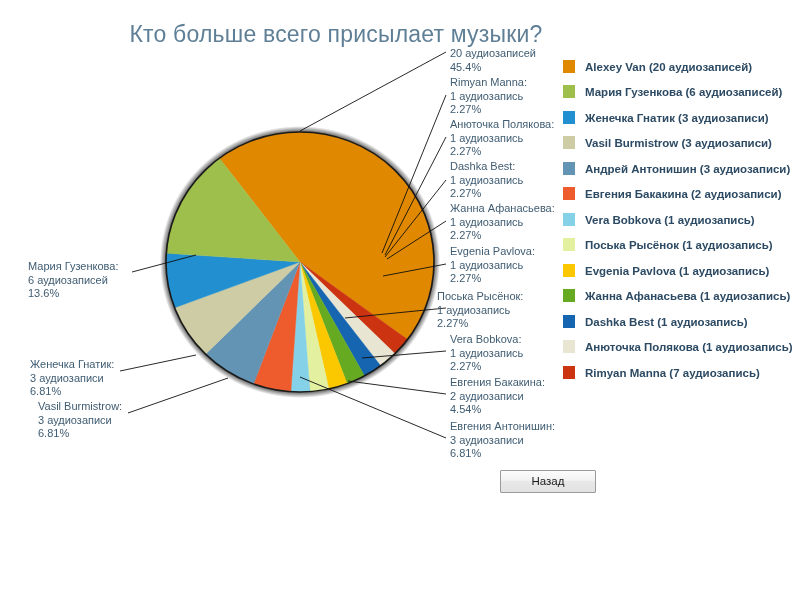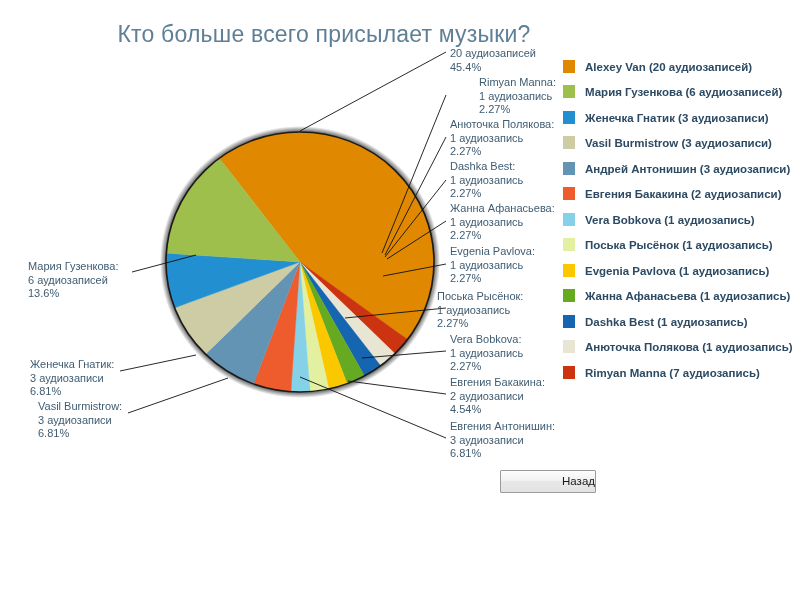--- a/index.html
+++ b/index.html
@@ -7,21 +7,21 @@
     background: #ffffff;
   }
   body {
     width: 800px; height: 600px;
     position: relative;
     overflow: hidden;
     font-family: "Liberation Sans", sans-serif;
   }
   #page-title {
     position: absolute;
-    left: 0; top: 6px;
+    left: 12px; top: 6px;
     width: 648px;
     text-align: center;
     font-size: 23px;
     color: #5f7f96;
     letter-spacing: 0.2px;
     font-weight: normal;
     white-space: nowrap;
   }
   #chart-area {
     position: absolute;
@@ -71,21 +71,21 @@
     width: 96px; height: 23px;
     background: linear-gradient(to bottom, #fcfcfc 0%, #f2f2f2 45%, #e8e8e8 50%, #e2e2e2 100%);
     border: 1px solid #9a9a9a;
     border-radius: 1px;
     font-size: 11.5px;
     color: #1a1a1a;
     font-family: "Liberation Sans", sans-serif;
     cursor: pointer;
     padding: 0;
     line-height: 21px;
-    text-align: right;
+    text-align: center;
   }
 </style>
 </head>
 <body>
 
 <h1 id="page-title">Кто больше всего присылает музыки?</h1>
 
 <div id="chart-area">
   <svg id="pie-svg" viewBox="0 0 800 600">
     <defs>
@@ -127,21 +127,21 @@
         <line x1="120" y1="371" x2="196" y2="355" stroke="#111111" stroke-width="0.9"></line>
         <line x1="128" y1="413" x2="228" y2="378" stroke="#111111" stroke-width="0.9"></line>
       </g>
   </svg>
 
   <div id="callout-layer">
       <div class="callout" style="left: 450px; top: 47px;">
         <span class="ccount">20 аудиозаписей</span>
         <span class="cpct">45.4%</span>
       </div>
-      <div class="callout" style="left: 450px; top: 76px; margin-left: 29px;">
+      <div class="callout" style="left: 450px; top: 76px;">
         <span class="cname">Rimyan Manna:</span>
         <span class="ccount">1 аудиозапись</span>
         <span class="cpct">2.27%</span>
       </div>
       <div class="callout" style="left: 450px; top: 118px;">
         <span class="cname">Анюточка Полякова:</span>
         <span class="ccount">1 аудиозапись</span>
         <span class="cpct">2.27%</span>
       </div>
       <div class="callout" style="left: 450px; top: 160px;">

